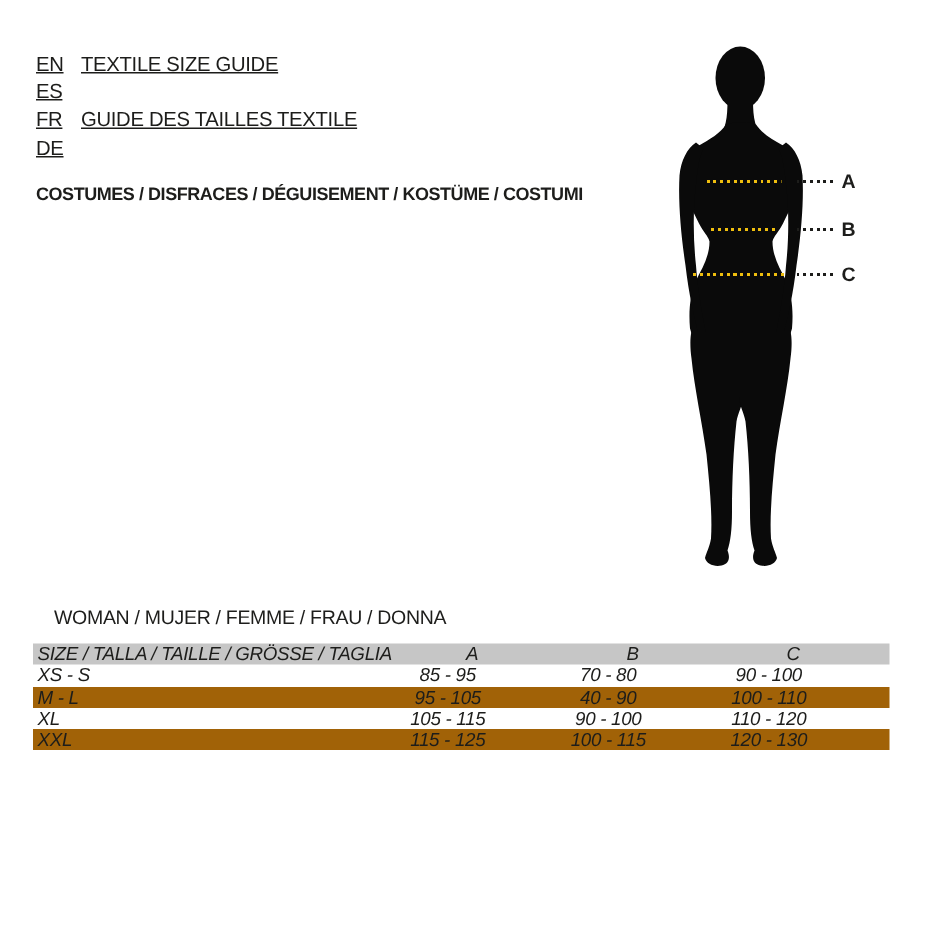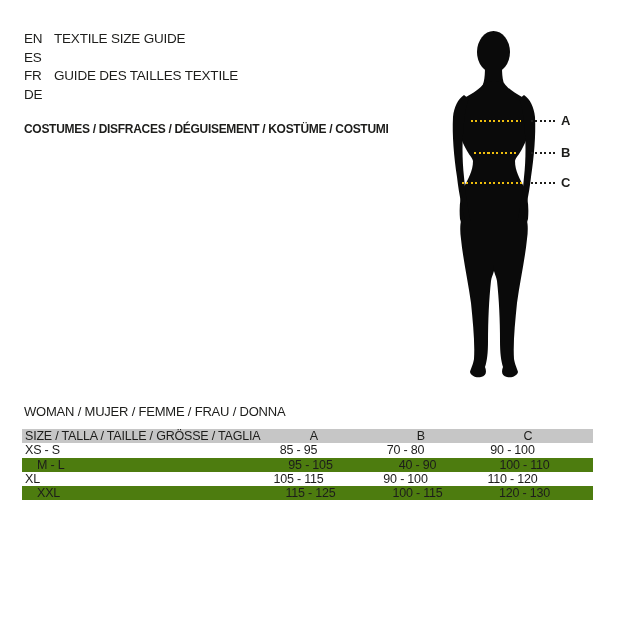--- a/index.html
+++ b/index.html
@@ -2,43 +2,43 @@
 <html><head>
 <meta charset="utf-8">
 <style>
   html,body{margin:0;padding:0;background:#ffffff;}
   .page{
     position:relative;width:620px;height:620px;background:#ffffff;overflow:hidden;
     font-family:"Liberation Sans",sans-serif;color:#1d1d1b;letter-spacing:-0.2px;
   }
   
   .lang-list{position:absolute;left:24px;top:31px;}
-  .lang-row{display:flex;height:18.7px;align-items:flex-start;font-size:13.5px;}
+  .lang-row{display:flex;height:18.7px;align-items:flex-end;font-size:13.5px;text-decoration:underline;}
   .lang-code{width:30px;flex:0 0 30px;}
   .lang-label{white-space:nowrap;}
   .category{
     position:absolute;left:24px;top:122px;font-size:12px;font-weight:bold;
     letter-spacing:-0.3px;white-space:nowrap;
   }
   
   .figure-wrap{position:absolute;left:440px;top:25px;width:120px;height:355px;}
   .figure-wrap svg{display:block;width:120px;height:355px;}
   
   .measure-line{position:absolute;height:2px;}
   .dots-yellow{position:absolute;top:0;height:2px;
     background-image:repeating-linear-gradient(to right,#efbe0e 0,#efbe0e 2px,transparent 2px,transparent 4.5px);}
   .dots-black{position:absolute;top:0;height:2px;
     background-image:repeating-linear-gradient(to right,#1d1d1b 0,#1d1d1b 2px,transparent 2px,transparent 4.5px);}
   .measure-label{position:absolute;font-size:13px;font-weight:bold;width:14px;text-align:left;}
   
-  .section-title{position:absolute;left:24px;top:404px;font-size:13px;white-space:nowrap;text-align:right;}
+  .section-title{position:absolute;left:36px;top:404px;font-size:13px;white-space:nowrap;text-align:right;}
   .size-table{position:absolute;left:22px;top:429px;width:571px;font-size:12.5px;}
-  .t-row{display:flex;height:14.3px;line-height:14.3px;align-items:flex-start;}
+  .t-row{display:flex;height:14.3px;line-height:14.3px;align-items:flex-start;font-style:italic;}
   .t-row.head{background:#c6c6c6;}
-  .t-row.alt{background:#4d7c0f;padding-left:12px;}
+  .t-row.alt{background:#a16207;}
   .c-size{flex:0 0 220px;text-align:left;padding-left:3px;white-space:nowrap;}
   .c-val{flex:0 0 107px;text-align:center;white-space:nowrap;}
   .c-fill{flex:1 1 auto;}
   
   .legend{position:absolute;left:24px;top:536px;}
   .legend-row{height:19.3px;font-size:13px;white-space:nowrap;}
 </style>
 </head>
 <body>
 

